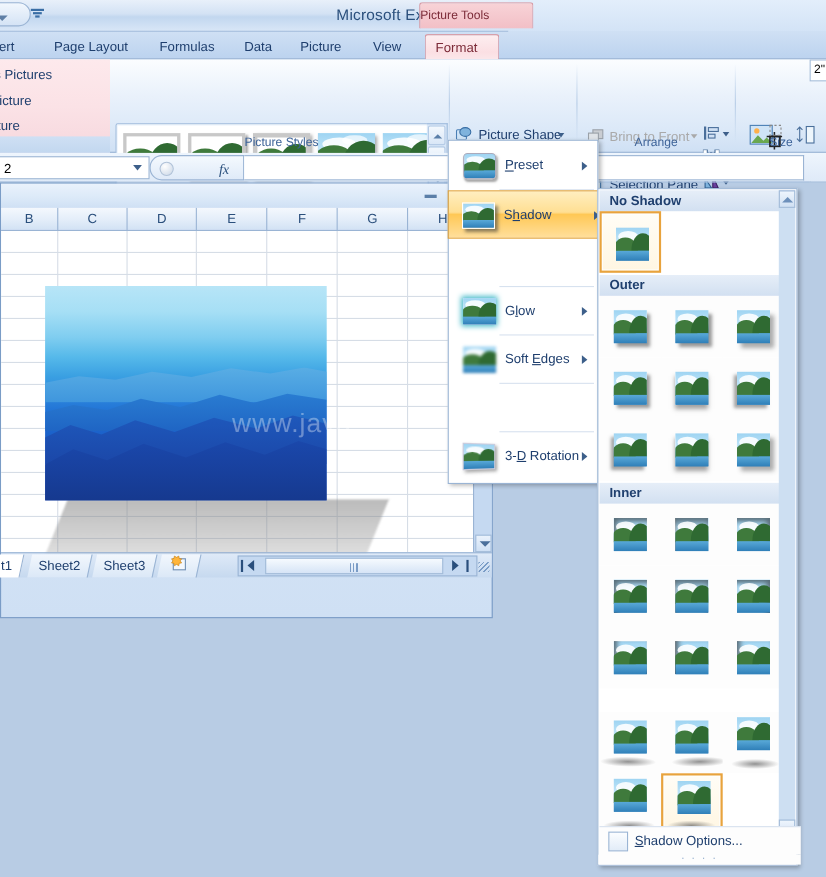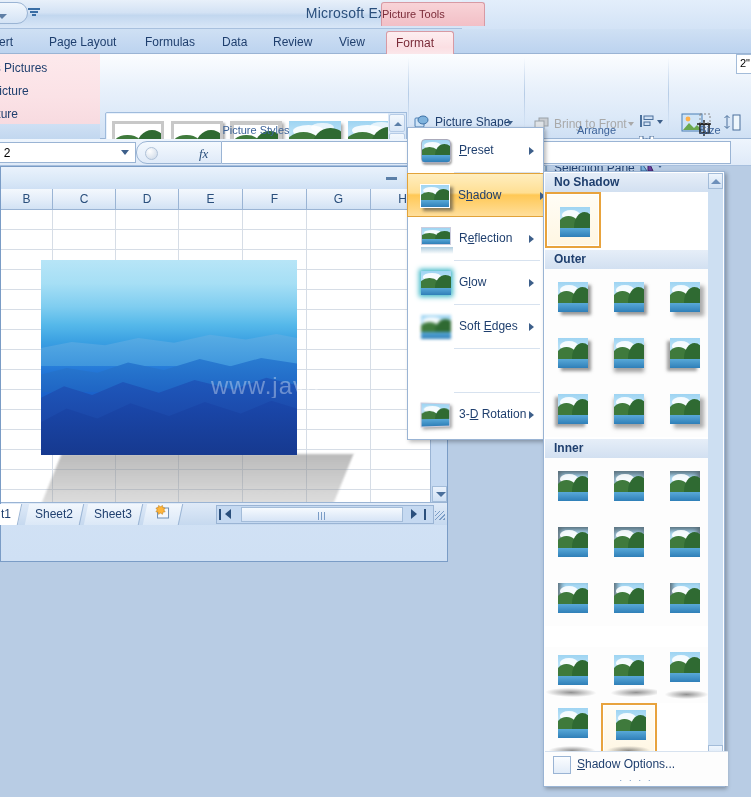--- a/index.html
+++ b/index.html
@@ -460,21 +460,21 @@
     <div class="apptitle">Microsoft Excel (Trial)</div>
     <div class="ctx-strip"></div>
     <div class="ctx-tab-label">Picture Tools</div>
   </div>
 
   <div class="tabstrip">
     <div class="tab" style="left:-26px">Insert</div>
     <div class="tab" style="left:40px">Page Layout</div>
     <div class="tab" style="left:136px">Formulas</div>
     <div class="tab" style="left:213px">Data</div>
-    <div class="tab" style="left:264px">Review</div>
+    <div class="tab" style="left:264px">Picture</div>
     <div class="tab" style="left:330px">View</div>
     <div class="ctx-right-fill"></div>
     <div class="tab active" style="left:386px;width:68px">Format</div>
   </div>
 
   <div class="ribbon">
 
     <div class="adjust-grp">
       <div class="adj-item" style="top:4px">Compress Pictures</div>
       <div class="adj-item" style="top:27px">Change Picture</div>
@@ -764,33 +764,20 @@
             <div class="cloud"></div>
             <div class="hill"></div>
             <div class="hill2"></div>
             <div class="water"></div>
           </div>
       </div>
       <div class="fx-label">S<u>h</u>adow</div>
       <div class="fx-sub"></div>
     </div>
 
-    <div class="fx-row" style="top:89px">
-      <div class="fx-thumb">
-        <div class="lsp" style="width:30px;height:18px;border:1px solid #ccd;">
-            <div class="cloud"></div>
-            <div class="hill"></div>
-            <div class="hill2"></div>
-            <div class="water"></div>
-          </div>
-        <div style="position:absolute;left:0;top:20px;width:32px;height:7px;background:linear-gradient(to bottom,rgba(120,170,200,.6),rgba(255,255,255,0));"></div>
-      </div>
-      <div class="fx-label">R<u>e</u>flection</div>
-      <div class="fx-sub"></div>
-    </div>
     <div class="fx-divider" style="top:132px"></div>
 
     <div class="fx-row" style="top:133px">
       <div class="fx-thumb">
         <div class="lsp sh-glow" style="width:30px;height:24px;">
             <div class="cloud"></div>
             <div class="hill"></div>
             <div class="hill2"></div>
             <div class="water"></div>
           </div>

